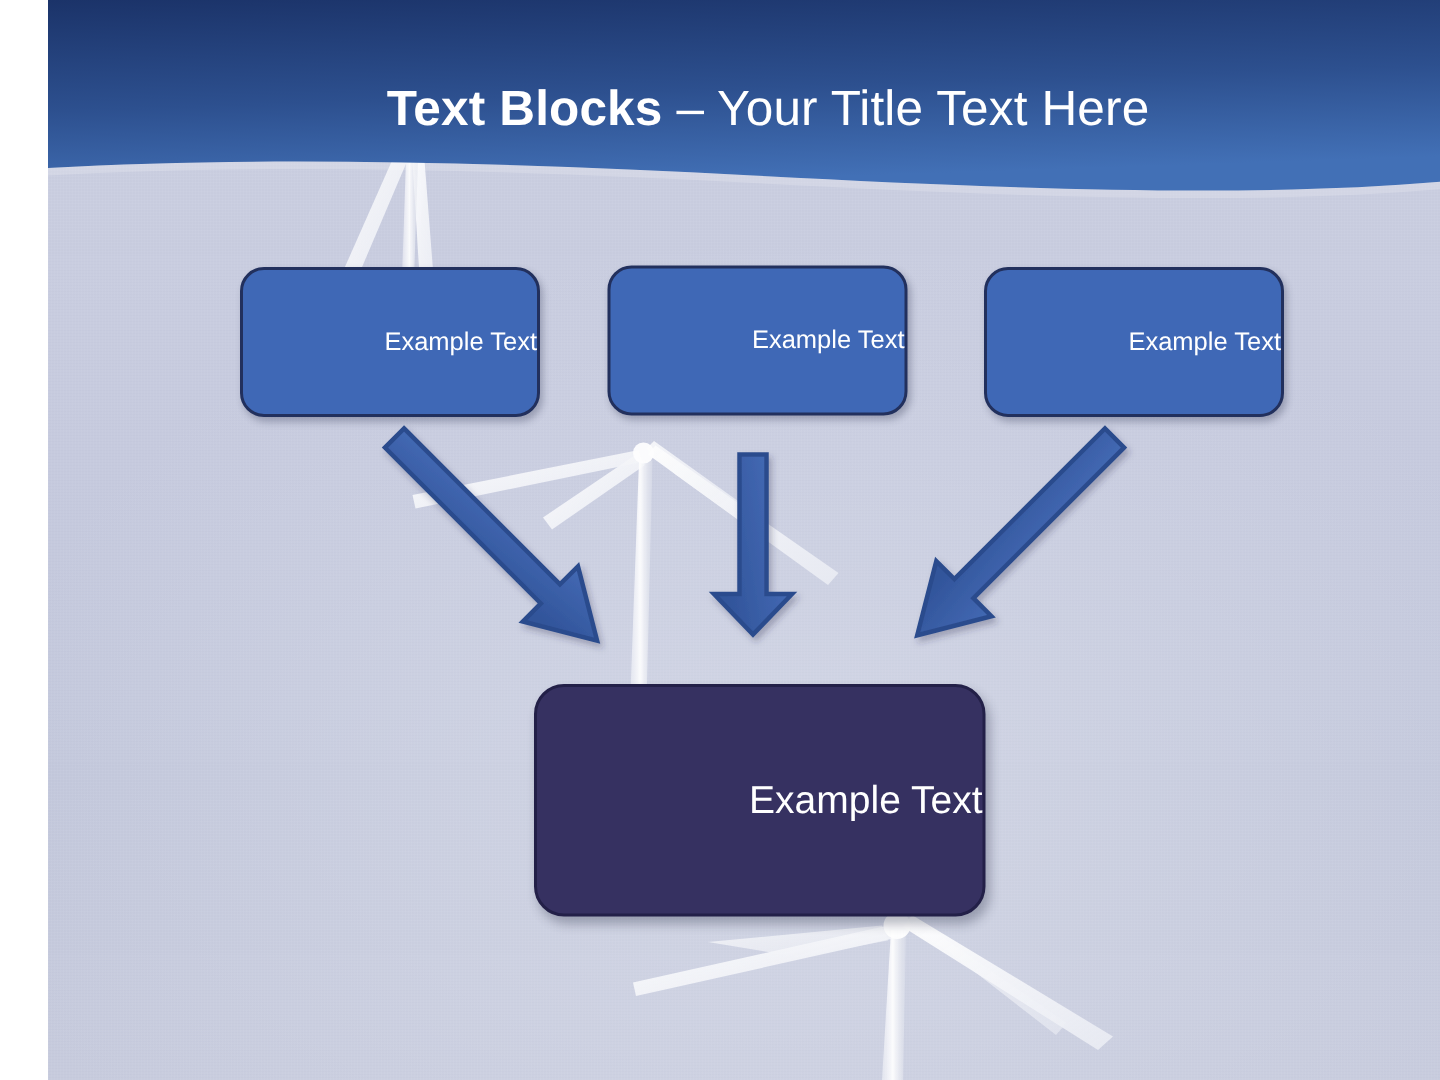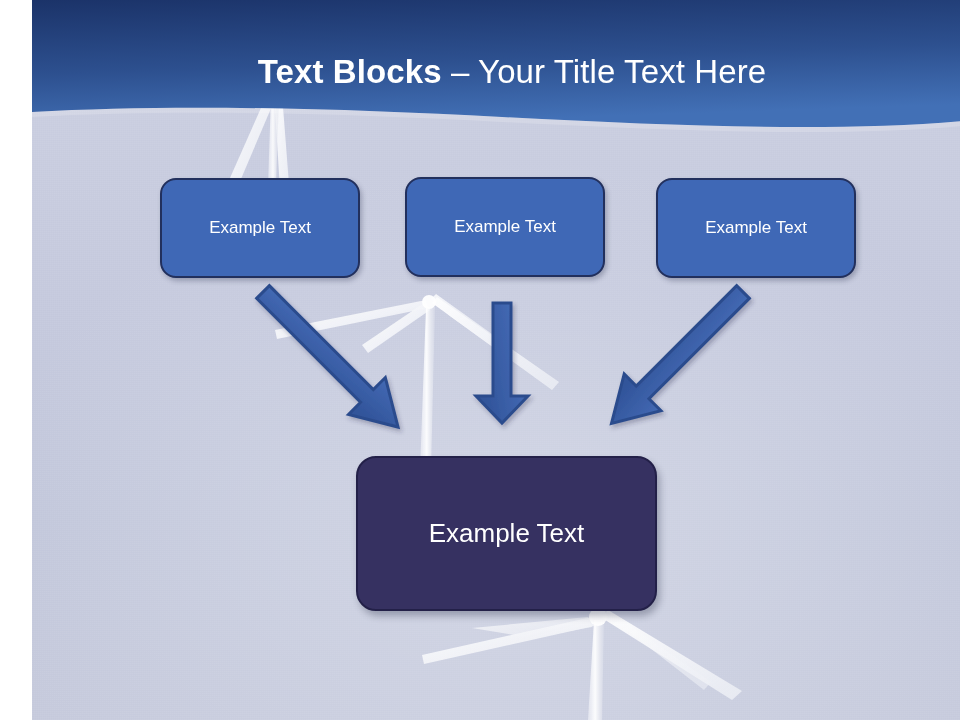--- a/index.html
+++ b/index.html
@@ -56,21 +56,21 @@
   }
   .title .bold { font-weight: bold; }
   .title .light { font-weight: normal; }
 
   
   .node {
     position: absolute;
     box-sizing: border-box;
     display: flex;
     align-items: center;
-    justify-content: center;
+    justify-content: flex-end;
     color: #ffffff;
     border-radius: 16px;
   }
   .node-top {
     width: 200px;
     height: 100px;
     background: #3f68b6;
     border: 2px solid #22305d;
     font-size: 17px;
     box-shadow: 2px 3px 5px rgba(40,48,75,0.30);

